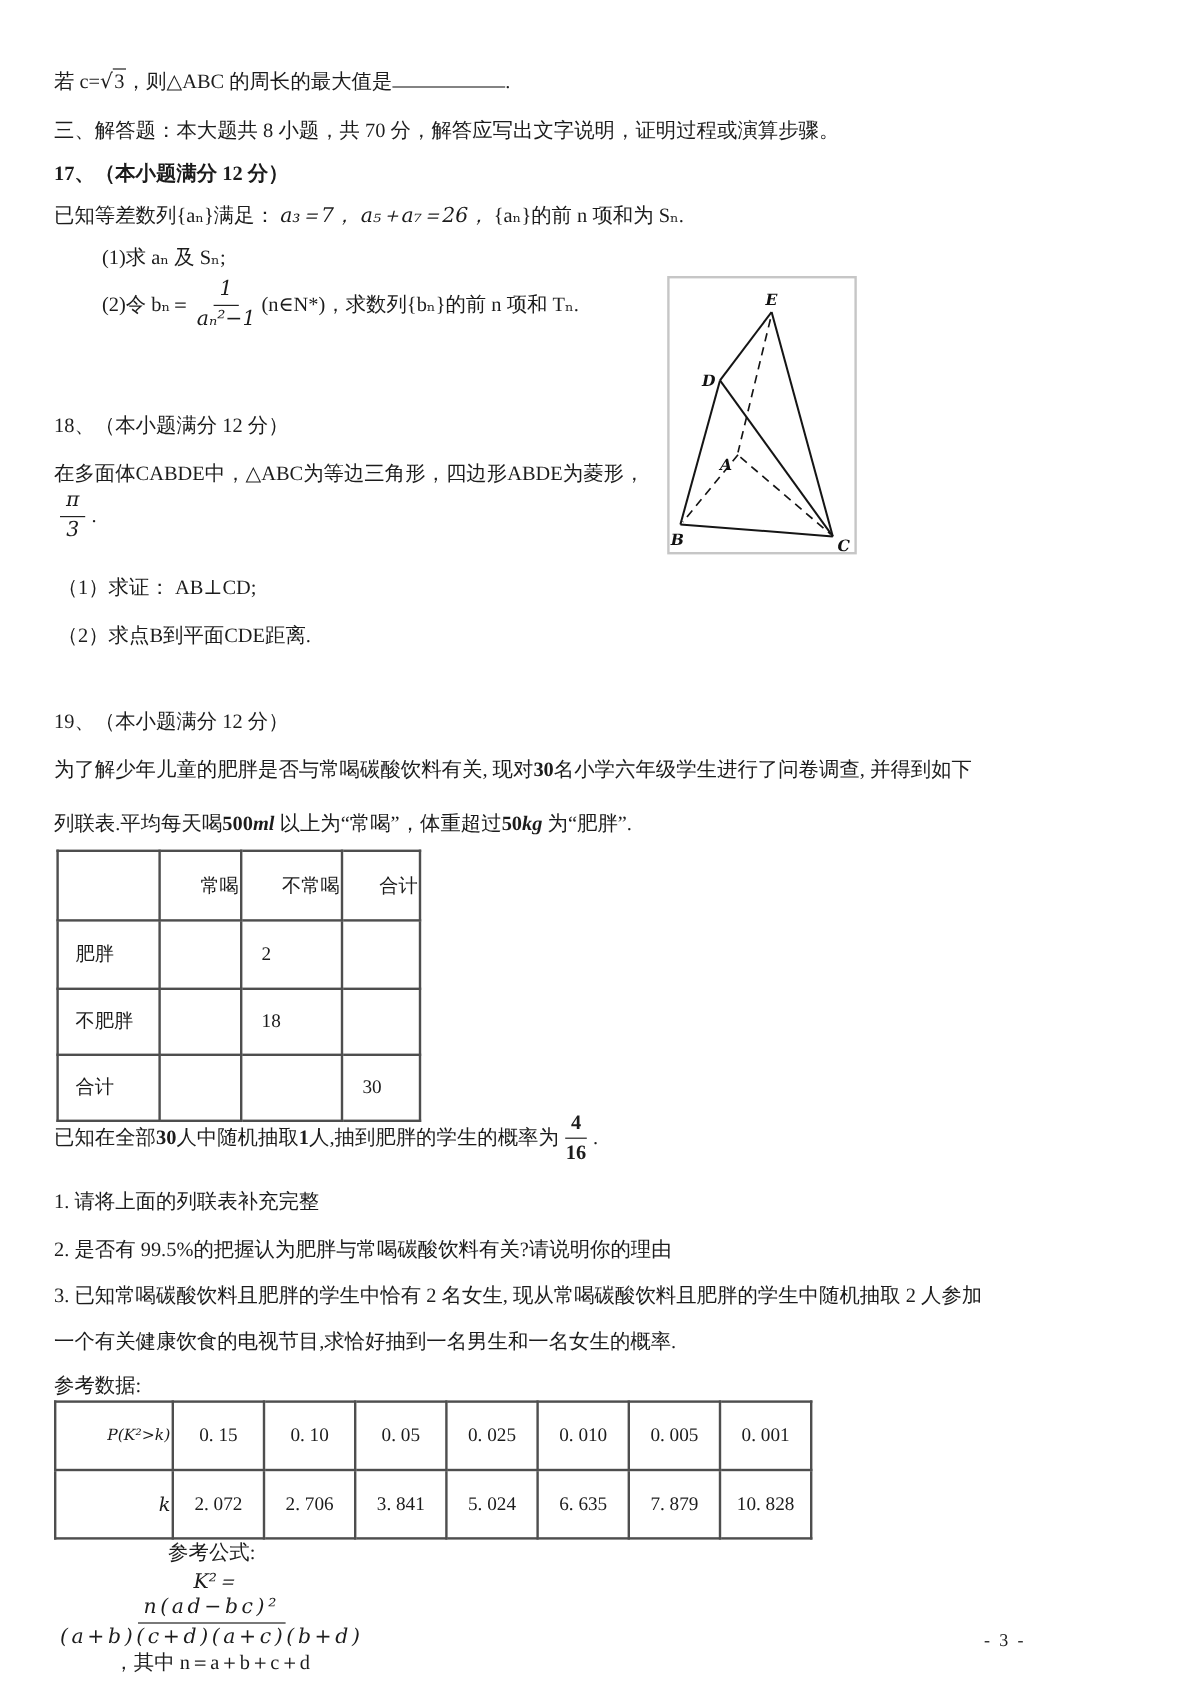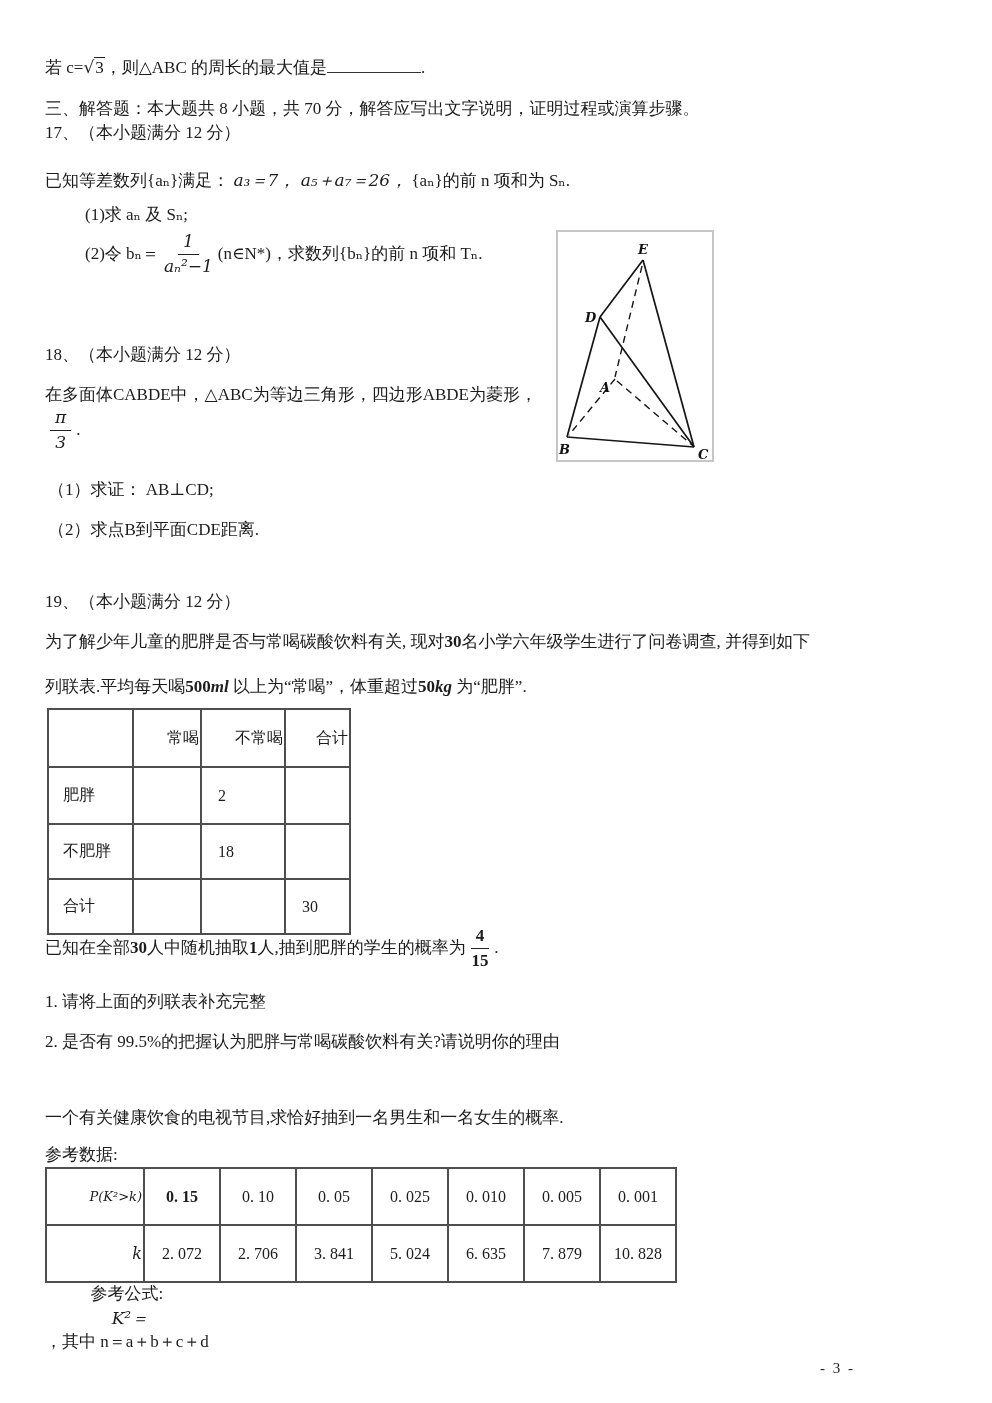--- a/index.html
+++ b/index.html
@@ -35,21 +35,21 @@
 <body>
 
 <div class="page">
 
   <div class="line" style="left:45px;top:55px;">
     <span>若 c=</span><span class="m">√</span><span class="sqrt-val">3</span><span>，则△ABC 的周长的最大值是</span><span class="blank"></span><span>.</span>
   </div>
 
   <div class="line" style="left:45px;top:97px;">三、解答题：本大题共 8 小题，共 70 分，解答应写出文字说明，证明过程或演算步骤。</div>
 
-  <div class="line" style="left:45px;top:121px;">17、（本小题满分 12 分）</div>
+  <div class="line" style="left:45px;top:133px;font-weight:bold;">17、（本小题满分 12 分）</div>
   <div class="line" style="left:45px;top:168px;">
     <span>已知等差数列{aₙ}满足： </span><span class="m">a₃＝7， a₅＋a₇＝26，</span><span> {aₙ}的前 n 项和为 Sₙ.</span>
   </div>
   <div class="line" style="left:85px;top:203px;">(1)求 aₙ 及 Sₙ;</div>
   <div class="line fx" style="left:85px;top:232px;">
     <span>(2)令 bₙ＝</span>
       <span class="frac m">
         <span class="num">1</span>
         <span class="den">aₙ²−1</span>
       </span>
@@ -128,35 +128,36 @@
     </table>
 
   <div class="line fx" style="left:45px;top:926px;">
     <span>已知在全部</span>
       <span class="b">30</span>
       <span> 人中随机抽取</span>
       <span class="b">1</span>
       <span> 人,抽到肥胖的学生的概率为</span>
       <span class="frac b">
         <span class="num">4</span>
-        <span class="den">15</span>
+        <span class="den">16</span>
       </span>
       <span>.</span>
   </div>
 
   <div class="line" style="left:45px;top:990px;">1. 请将上面的列联表补充完整</div>
   <div class="line" style="left:45px;top:1030px;">2. 是否有 99.5%的把握认为肥胖与常喝碳酸饮料有关?请说明你的理由</div>
+  <div class="line" style="left:45px;top:1068px;">3. 已知常喝碳酸饮料且肥胖的学生中恰有 2 名女生, 现从常喝碳酸饮料且肥胖的学生中随机抽取 2 人参加</div>
   <div class="line" style="left:45px;top:1106px;">一个有关健康饮食的电视节目,求恰好抽到一名男生和一名女生的概率.</div>
 
   <div class="line" style="left:45px;top:1143px;">参考数据:</div>
   <table class="t2">
     <tbody>
         <tr>
       <td class="lbl m" style="width:85px;font-size:13px;">P(K²&gt;k)</td>
-      <td style="width:72px;font-weight:bold;">0. 15</td>
+      <td style="width:72px;">0. 15</td>
       <td style="width:72px;">0. 10</td>
       <td style="width:72px;">0. 05</td>
       <td style="width:72px;">0. 025</td>
       <td style="width:72px;">0. 010</td>
       <td style="width:72px;">0. 005</td>
       <td style="width:72px;">0. 001</td>
     </tr>
     <tr>
       <td class="lbl m" style="padding-left:12px;">k</td>
       <td>2. 072</td>
@@ -166,18 +167,22 @@
       <td>6. 635</td>
       <td>7. 879</td>
       <td>10. 828</td>
     </tr>
   </tbody>
     </table>
 
   <div class="line fx" style="left:45px;top:1282px;flex-direction:column;">
     <span>参考公式:</span>
       <span class="m" style="margin-left:6px;">K²＝</span>
+      <span class="frac m">
+        <span class="num" style="letter-spacing:3px;">n(ad−bc)²</span>
+        <span class="den" style="letter-spacing:3px;">(a+b)(c+d)(a+c)(b+d)</span>
+      </span>
       <span>，其中 n＝a＋b＋c＋d</span>
   </div>
 
   <div class="pagenum">- 3 -</div>
 
 </div>
 
 </body></html>

